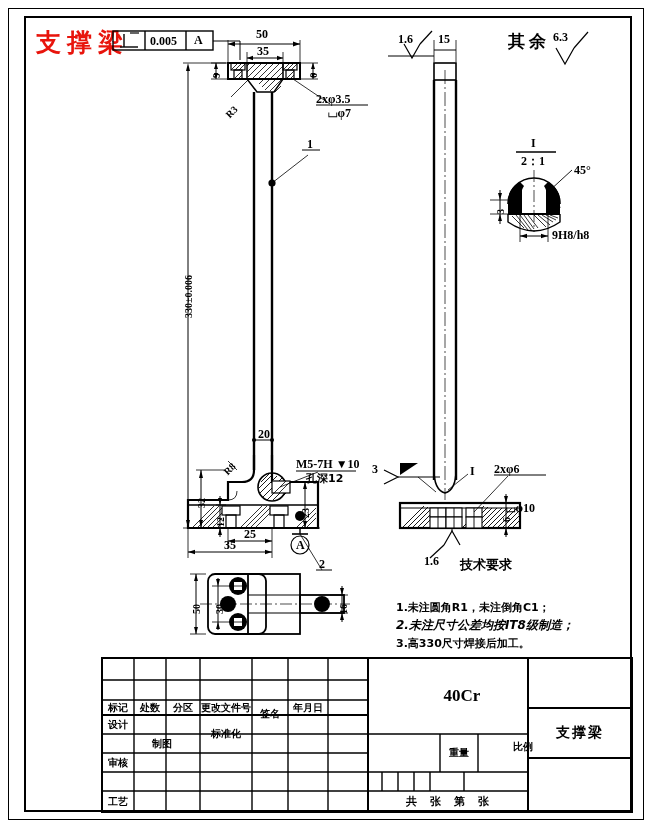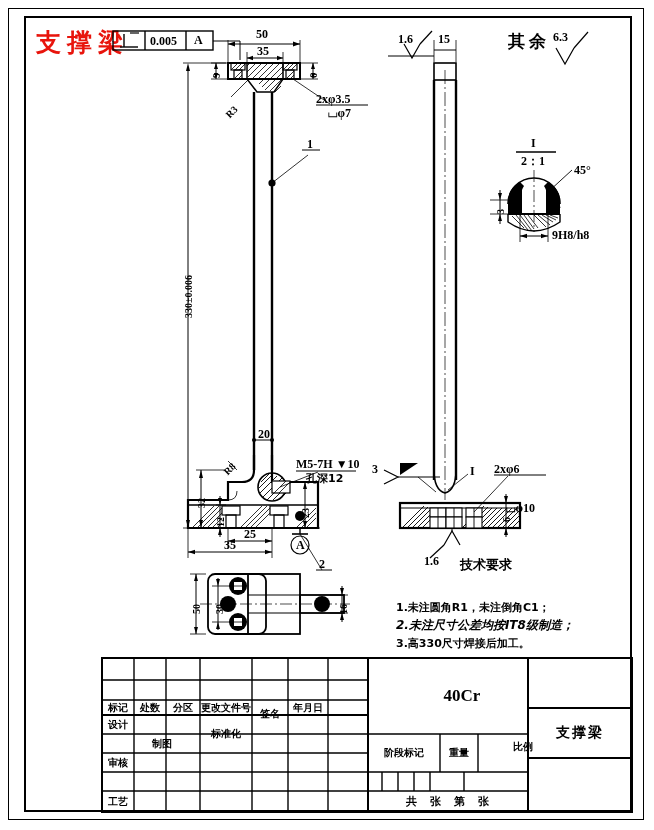--- a/index.html
+++ b/index.html
@@ -443,20 +443,19 @@
   <div class="cellt" style="left:288px;top:700px;width:40px;height:15px;">年月日</div>
 
   <div class="cellt" style="left:102px;top:715px;width:32px;height:19px;">设计</div>
   <div class="cellt" style="left:102px;top:734px;width:32px;height:19px;margin-left:44px;">制图</div>
   <div class="cellt" style="left:102px;top:753px;width:32px;height:19px;">审核</div>
   <div class="cellt" style="left:102px;top:791px;width:32px;height:21px;">工艺</div>
   <div class="cellt" style="left:200px;top:715px;width:52px;height:19px;margin-top:9px;">标准化</div>
   <div class="cellt" style="left:200px;top:823px;width:52px;height:30px;">批准</div>
 
   <div class="cellt" style="left:368px;top:658px;width:188px;height:76px;font-family:'Liberation Serif',serif;font-size:17px;">40Cr</div>
-  <div class="cellt" style="left:368px;top:734px;width:72px;height:38px;">阶段标记</div>
   <div class="cellt" style="left:440px;top:734px;width:38px;height:38px;">重量</div>
   <div class="cellt" style="left:498px;top:734px;width:50px;height:25px;">比例</div>
   <div class="cellt" style="left:368px;top:791px;width:160px;height:21px;font-size:11px;letter-spacing:1px;">共　张　第　张</div>
 
   <div class="cellt" style="left:528px;top:708px;width:104px;height:50px;font-size:14px;letter-spacing:2px;">支撑梁</div>
 
 </div>
 
 </body></html>

